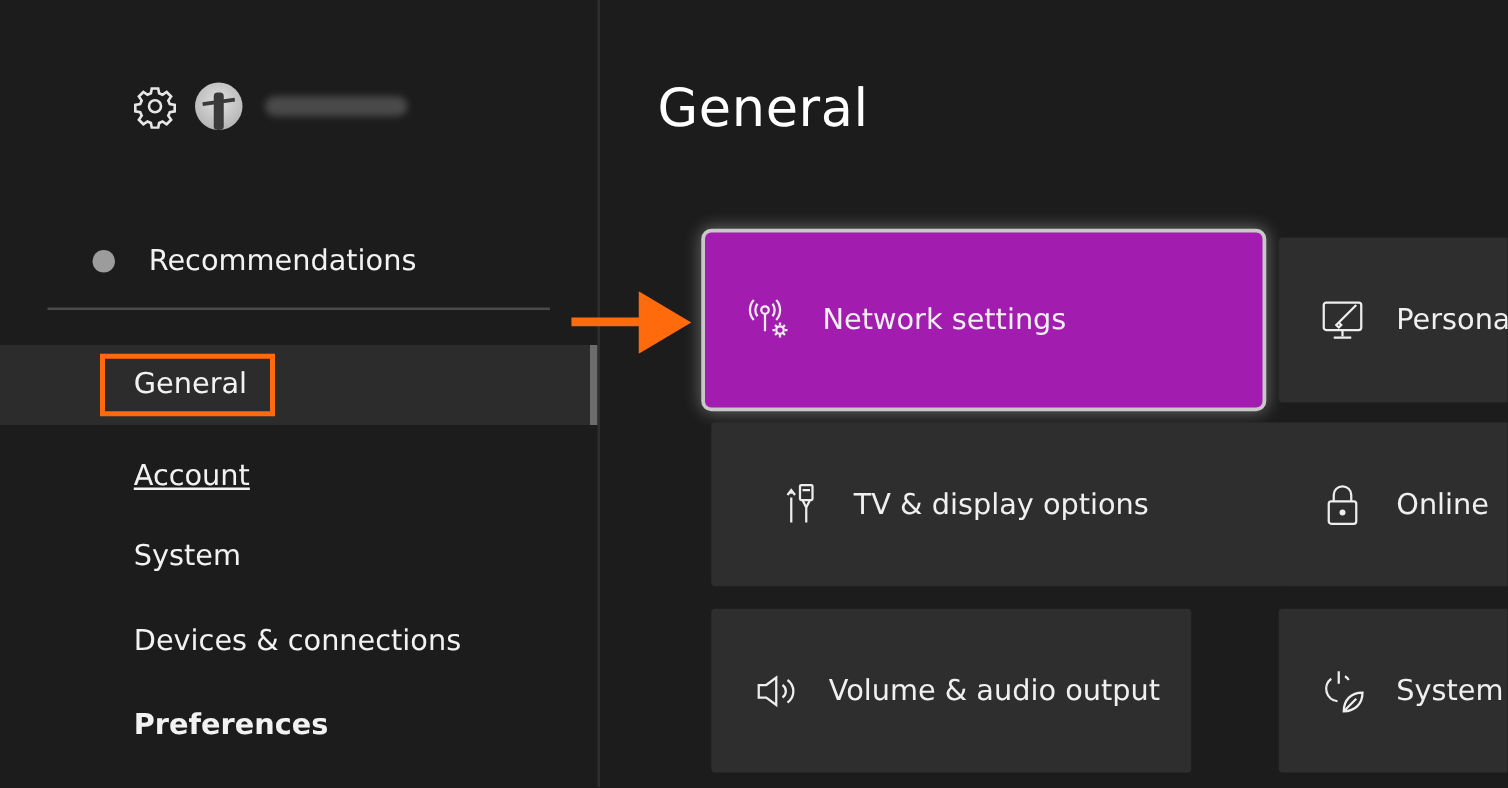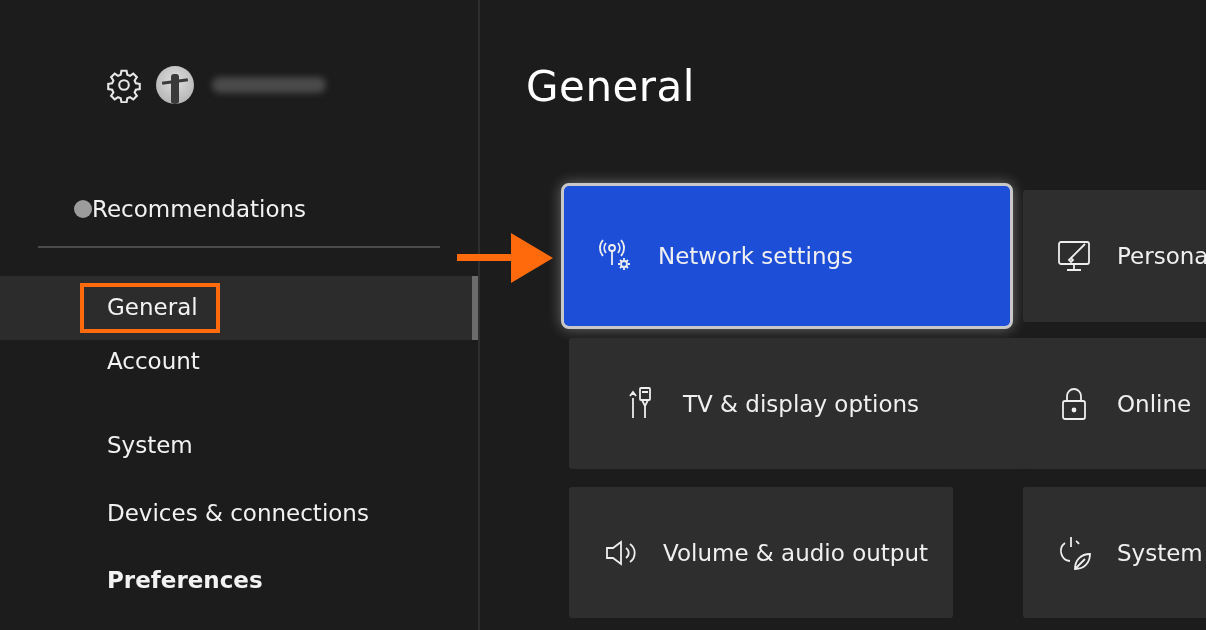--- a/index.html
+++ b/index.html
@@ -5,32 +5,32 @@
   html,body{margin:0;padding:0;}
   body{width:1206px;height:630px;overflow:hidden;background:#1c1c1c;font-family:"DejaVu Sans","Liberation Sans",sans-serif;color:#f2f2f2;position:relative;}
   .sidebar{position:absolute;left:0;top:0;width:478px;height:630px;background:#1c1c1c;}
   .divider-v{position:absolute;left:478px;top:0;width:2px;height:630px;background:#2e2e2e;}
   .profile{position:absolute;left:106px;top:66px;display:flex;align-items:center;gap:14px;}
   .gear{width:36px;height:36px;}
   .avatar{width:38px;height:38px;border-radius:50%;background:radial-gradient(circle at 50% 40%,#e0e0e0,#a8a8a8);position:relative;overflow:hidden;}
   .avatar .fig{position:absolute;left:15px;top:8px;width:8px;height:30px;background:#3a3a3a;border-radius:3px;}
   .avatar .arms{position:absolute;left:6px;top:14px;width:26px;height:3px;background:#3a3a3a;transform:rotate(-8deg);}
   .gamertag{width:114px;height:16px;border-radius:8px;background:#4a4a4a;filter:blur(3px);margin-left:4px;}
-  .rec{position:absolute;left:74px;top:196px;display:flex;align-items:center;gap:0;font-size:23px;}
+  .rec{position:absolute;left:74px;top:196px;display:flex;align-items:center;gap:27px;font-size:23px;}
   .rec .dot{width:18px;height:18px;border-radius:50%;background:#9c9c9c;}
   .rule{position:absolute;left:38px;top:246px;width:402px;height:2px;background:#4a4a4a;}
   .nav-sel{position:absolute;left:0;top:276px;width:472px;height:64px;background:#2c2c2c;}
   .scroll{position:absolute;left:472px;top:276px;width:6px;height:64px;background:#6c6c6c;}
   .nav-item{position:absolute;left:107px;font-size:23px;color:#f2f2f2;}
   .hl-box{position:absolute;left:80px;top:283px;width:140px;height:50px;border:4px solid #ff6a0d;box-sizing:border-box;}
   .title{position:absolute;left:526px;top:62px;font-size:42px;font-weight:500;color:#fff;letter-spacing:0.5px;}
   .tile{position:absolute;background:#2e2e2e;border-radius:3px;display:flex;align-items:center;}
   .tile .ic{width:40px;height:40px;margin-left:32px;margin-right:22px;display:flex;align-items:center;justify-content:center;}
   .tile .lbl{font-size:23px;color:#f0f0f0;white-space:nowrap;}
-  .tile.focus{background:#1d4ed8;border:3px solid #c8c8c8;border-radius:8px;box-shadow:0 0 14px rgba(255,255,255,0.35);box-sizing:border-box;}
+  .tile.focus{background:#a21caf;border:3px solid #c8c8c8;border-radius:8px;box-shadow:0 0 14px rgba(255,255,255,0.35);box-sizing:border-box;}
   .arrow{position:absolute;left:457px;top:233px;}
 </style>
 </head>
 <body>
 
 <div class="sidebar">
   <div class="profile">
     <svg class="gear" viewBox="0 0 24 24" fill="none" stroke="#e6e6e6" stroke-width="1.4">
         <circle cx="12" cy="12" r="3.2"></circle>
         <path d="M10.3 2.5h3.4l.5 2.6 1.8.8 2.2-1.5 2.4 2.4-1.5 2.2.8 1.8 2.6.5v3.4l-2.6.5-.8 1.8 1.5 2.2-2.4 2.4-2.2-1.5-1.8.8-.5 2.6h-3.4l-.5-2.6-1.8-.8-2.2 1.5-2.4-2.4 1.5-2.2-.8-1.8-2.6-.5v-3.4l2.6-.5.8-1.8-1.5-2.2 2.4-2.4 2.2 1.5 1.8-.8z"></path>
@@ -45,21 +45,21 @@
   <div class="rec">
     <span class="dot"></span>
     <span>Recommendations</span>
   </div>
   <div class="rule"></div>
 
   <div class="nav-sel"></div>
   <div class="scroll"></div>
 
   <div class="nav-item" style="top:294px;">General</div>
-  <div class="nav-item" style="top:348px;">Account</div>
+  <div class="nav-item" style="top:368px;text-decoration:underline;">Account</div>
   <div class="nav-item" style="top:432px;">System</div>
   <div class="nav-item" style="top:500px;">Devices &amp; connections</div>
   <div class="nav-item" style="top:567px;font-weight:bold;">Preferences</div>
 
   <div class="hl-box"></div>
 </div>
 <div class="divider-v"></div>
 
 <div class="title">General</div>
 

